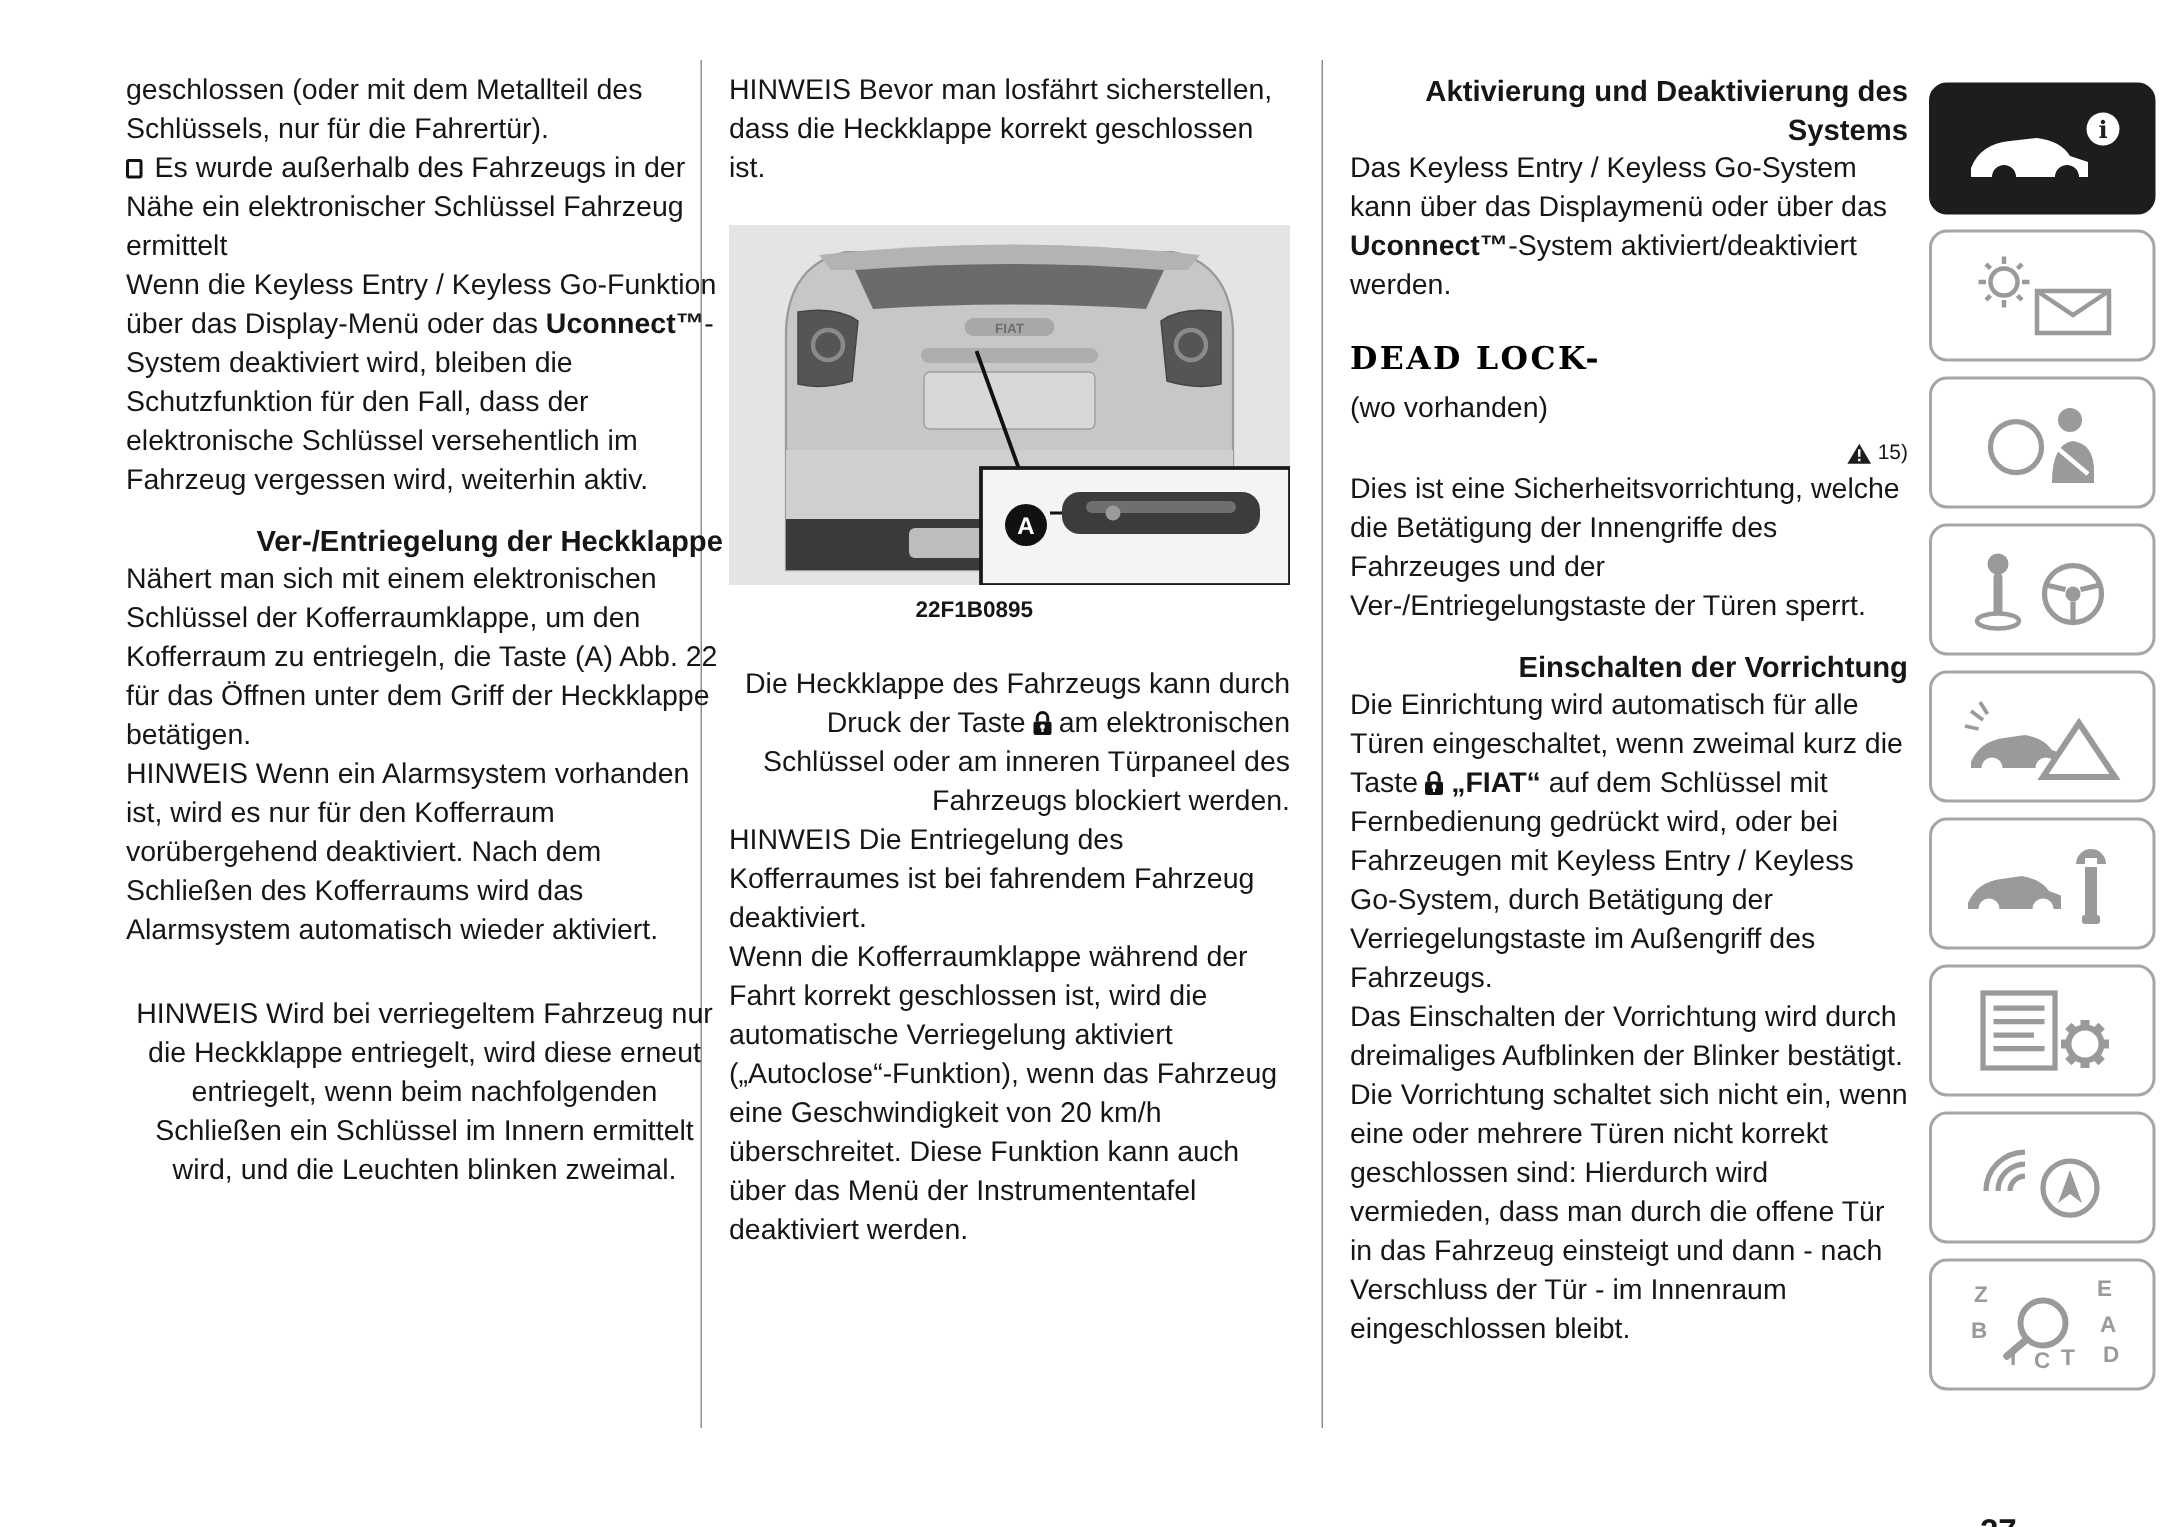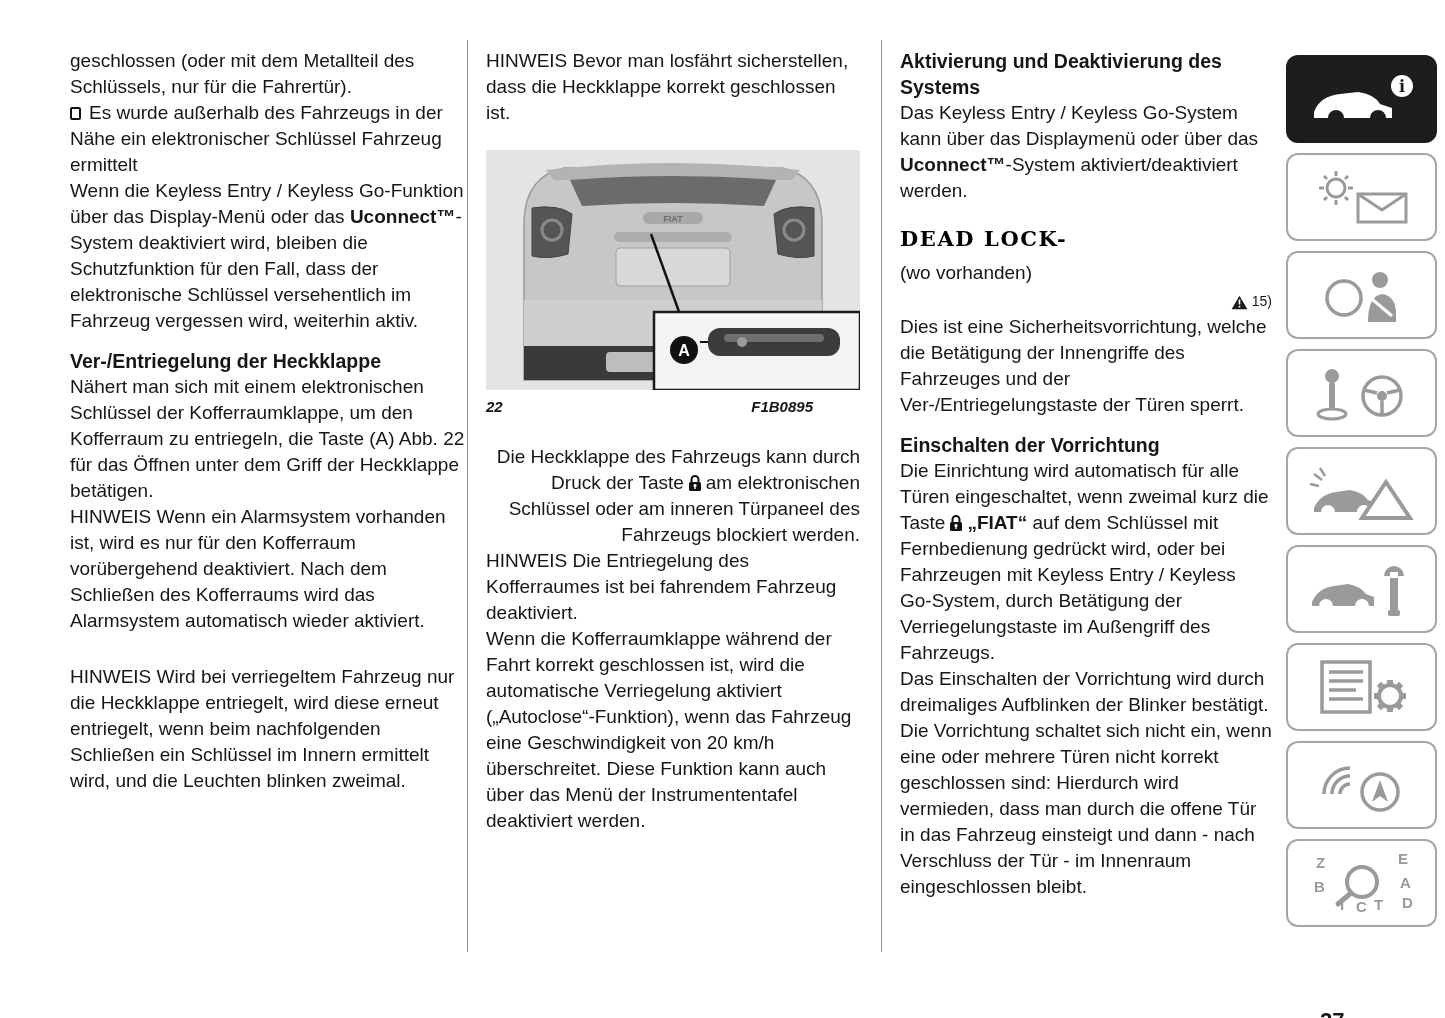--- a/index.html
+++ b/index.html
@@ -1,38 +1,38 @@
 <!DOCTYPE html>
 <html><head>
 <meta charset="utf-8">
 <style>
   * { box-sizing: border-box; margin: 0; padding: 0; }
   html,body { width:1445px; height:1018px; background:#fff; }
   body { font-family:"Liberation Sans", sans-serif; color:#161616; position:relative; overflow:hidden; }
   .col { position:absolute; top:48px; font-size:19px; line-height:26px; }
-  .col1 { left:70px;  width:398px; }
+  .col1 { left:84px;  width:398px; }
   .col2 { left:486px; width:374px; }
   .col3 { left:900px; width:372px; }
   .divider { position:absolute; top:40px; height:912px; width:1px; background:#8f8f8f; }
   .divider1 { left:467px; } .divider2 { left:881px; }
   p { margin:0; }
-  .h { font-weight:bold; font-size:19.5px; }
-  .mt14 { margin-top:14px; } .mt6 { margin-top:6px; } .mt30 { margin-top:30px; } .mt24 { margin-top:24px;text-align:right; }
+  .h { font-weight:bold; font-size:19.5px;text-align:right; }
+  .mt14 { margin-top:14px; } .mt6 { margin-top:6px; } .mt30 { margin-top:30px;text-align:center; } .mt24 { margin-top:24px;text-align:right; }
   .bighead { font-family:"DejaVu Serif", serif; font-weight:bold; font-size:21px;
              line-height:30px; letter-spacing:1.6px; margin-top:20px; color:#000; }
   .square-bullet { display:inline-block; width:11px; height:13px; border:2.2px solid #111;
              border-radius:2px; margin-right:8px; vertical-align:-1px; }
   .lock { display:inline-block; vertical-align:-3px; margin:0 4px; }
   .warnline { margin-top:2px; font-size:14px;text-align:right; }
   .warn-tri { display:inline-block; vertical-align:-4px; margin-right:4px; }
   
   .figure { margin-top:24px; width:327px; }
   .fig-img { width:374px; height:240px; display:block; }
-  .fig-caption { display:flex; justify-content:space-between; font-weight:bold;
-                 font-size:15px; margin-top:4px;font-style:italic; }
+  .fig-caption { display:flex; justify-content:center; font-weight:bold;
+                 font-size:15px; margin-top:4px; }
   
   .sidebar { position:absolute; left:1286px; top:55px; width:151px; }
   .tile { height:88px; margin-bottom:10px; border:2px solid #a6a6a6; border-radius:12px;
           background:#fff; display:flex; align-items:center; justify-content:center; }
   .tile.active { background:#1d1d1d; border-color:#1d1d1d; }
   .pagenum { position:absolute; left:1320px; top:976px; font-size:22px; font-weight:bold;margin-top:32px; }
 </style>
 </head>
 <body>
 

